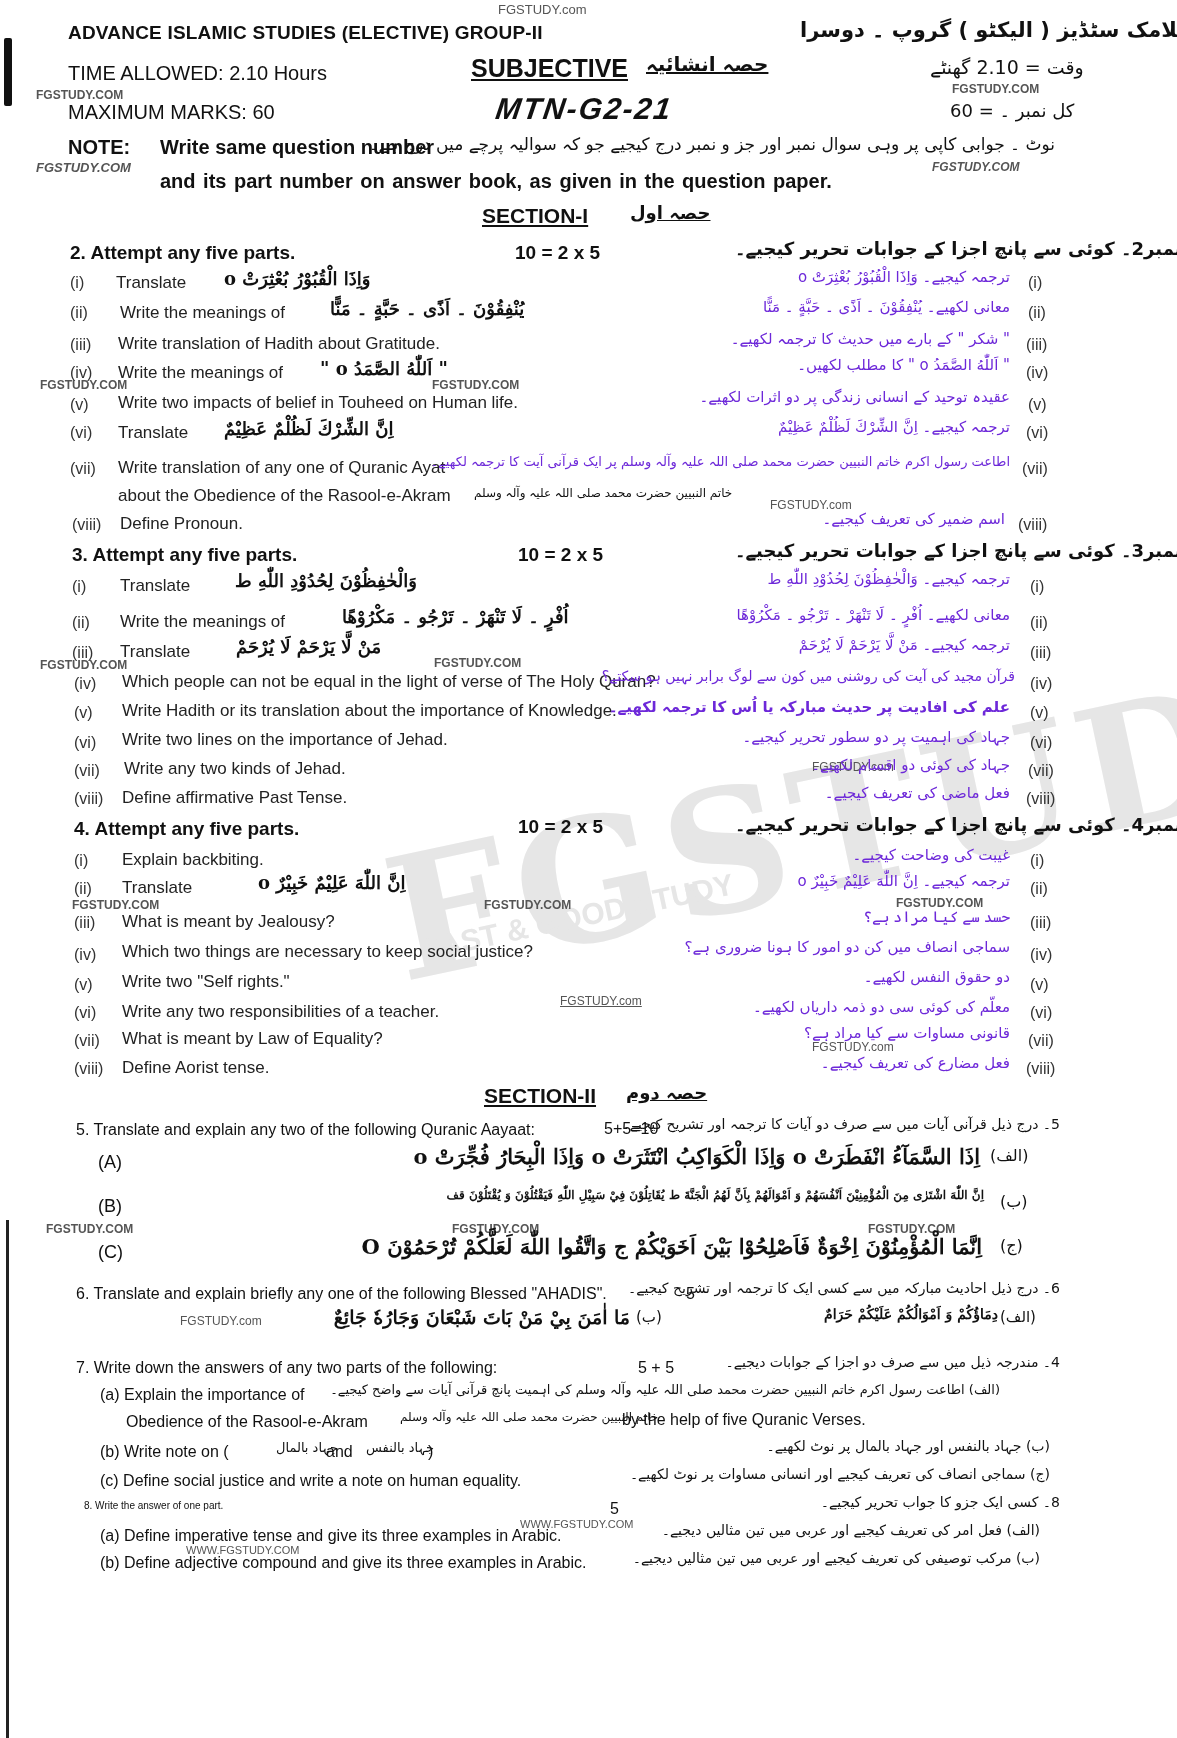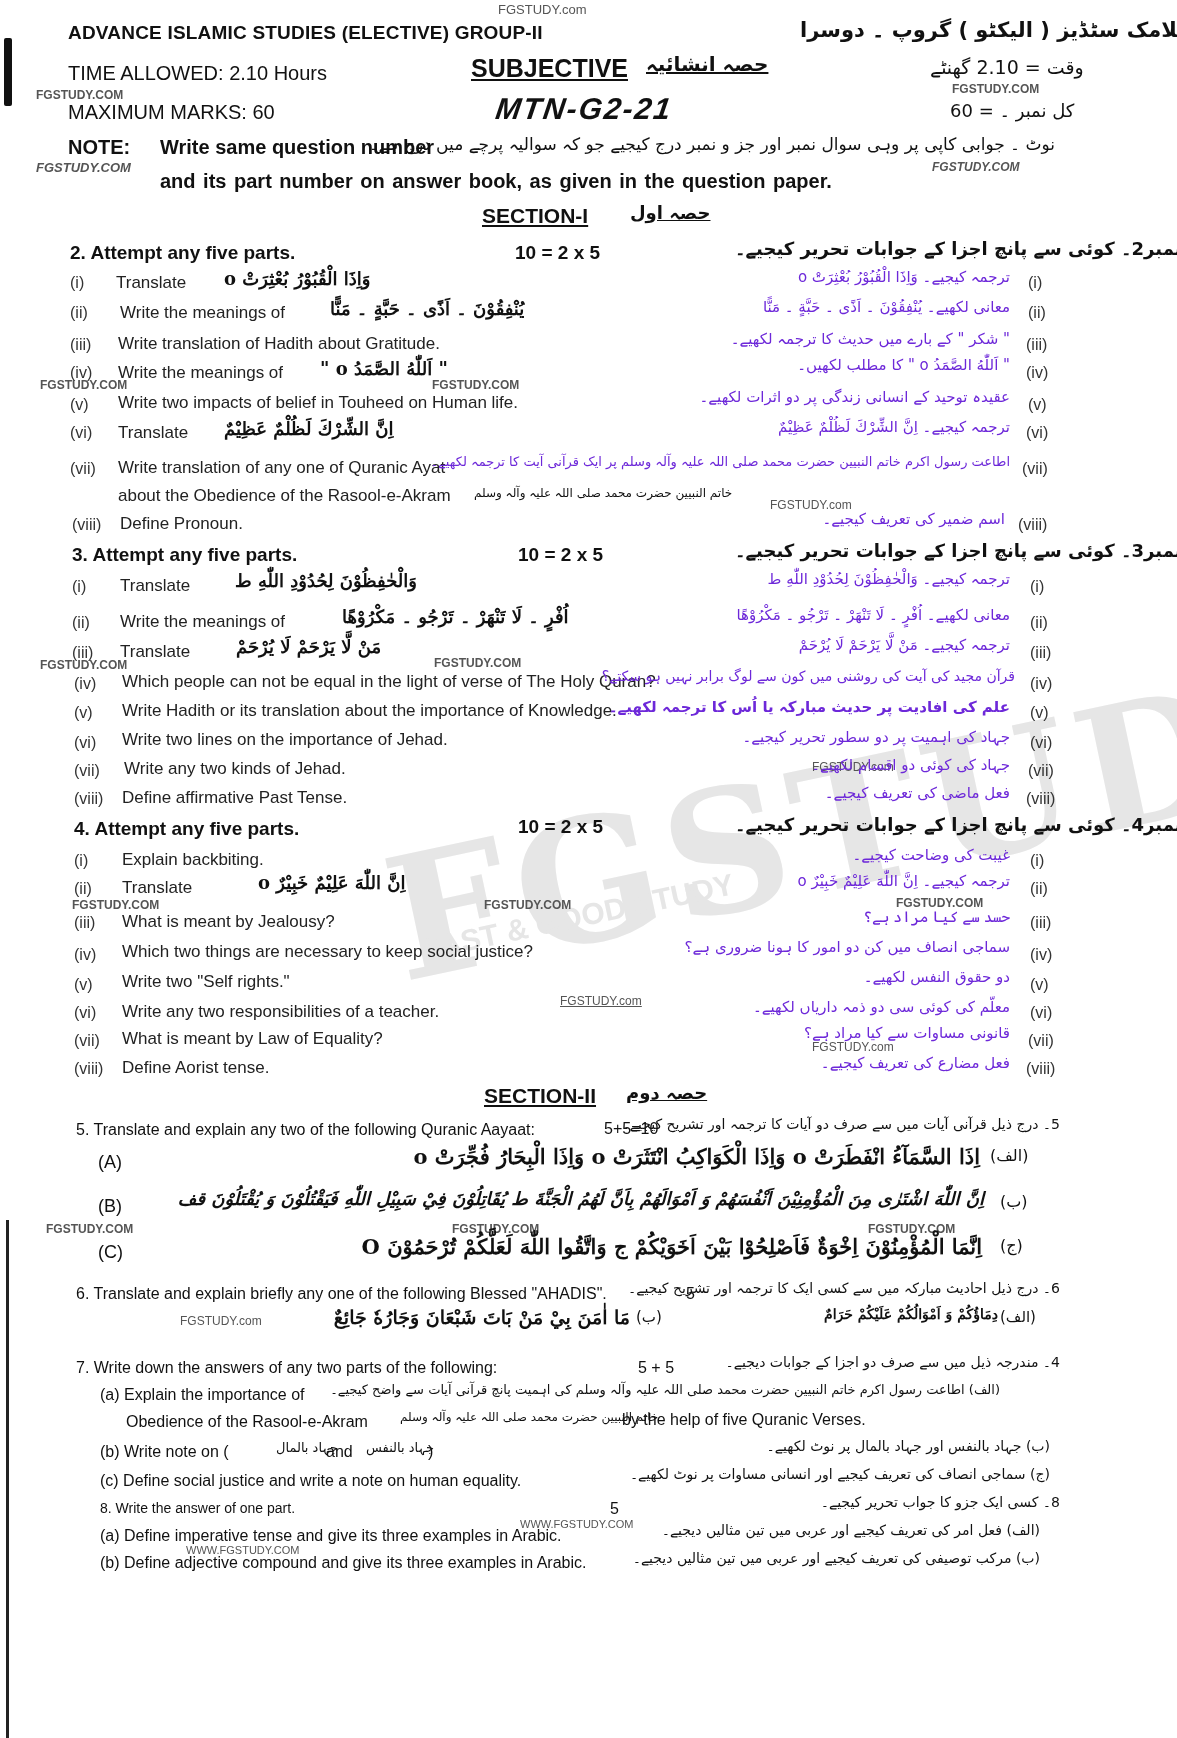--- a/index.html
+++ b/index.html
@@ -223,21 +223,21 @@
 
   <div class="abs en" style="left:76px; top:1121px; font-size:16px;">5. Translate and explain any two of the following Quranic Aayaat:</div>
   <div class="abs en" style="left:604px; top:1120px; font-size:16px;">5+5=10</div>
   <div class="abs ur" style="left:700px; top:1116px; font-size:14px; width:360px;">5۔ درج ذیل قرآنی آیات میں سے صرف دو آیات کا ترجمہ اور تشریح کیجیے۔</div>
 
   <div class="abs en" style="left:98px; top:1152px; font-size:18px;">(A)</div>
   <div class="abs ar" style="left:390px; top:1144px; font-size:21px; width:590px;">اِذَا السَّمَآءُ انْفَطَرَتْ o وَاِذَا الْكَوَاكِبُ انْتَثَرَتْ o وَاِذَا الْبِحَارُ فُجِّرَتْ o</div>
   <div class="abs ur" style="left:990px; top:1146px; font-size:16px;">(الف)</div>
 
   <div class="abs en" style="left:98px; top:1196px; font-size:18px;">(B)</div>
-  <div class="abs ar" style="left:134px; top:1188px; font-size:18px; width:850px;font-style:italic;">اِنَّ اللّٰهَ اشْتَرٰى مِنَ الْمُؤْمِنِيْنَ اَنْفُسَهُمْ وَ اَمْوَالَهُمْ بِاَنَّ لَهُمُ الْجَنَّةَ ط يُقَاتِلُوْنَ فِيْ سَبِيْلِ اللّٰهِ فَيَقْتُلُوْنَ وَ يُقْتَلُوْنَ قف</div>
+  <div class="abs ar" style="left:134px; top:1188px; font-size:12px; width:850px;">اِنَّ اللّٰهَ اشْتَرٰى مِنَ الْمُؤْمِنِيْنَ اَنْفُسَهُمْ وَ اَمْوَالَهُمْ بِاَنَّ لَهُمُ الْجَنَّةَ ط يُقَاتِلُوْنَ فِيْ سَبِيْلِ اللّٰهِ فَيَقْتُلُوْنَ وَ يُقْتَلُوْنَ قف</div>
   <div class="abs ur" style="left:1000px; top:1192px; font-size:16px;">(ب)</div>
   <div class="abs wm" style="left:46px; top:1222px;">FGSTUDY.COM</div>
   <div class="abs wm" style="left:452px; top:1222px;">FGSTUDY.COM</div>
   <div class="abs wm" style="left:868px; top:1222px;">FGSTUDY.COM</div>
 
   <div class="abs en" style="left:98px; top:1242px; font-size:18px;">(C)</div>
   <div class="abs ar" style="left:372px; top:1234px; font-size:21px; width:610px;">اِنَّمَا الْمُؤْمِنُوْنَ اِخْوَةٌ فَاَصْلِحُوْا بَيْنَ اَخَوَيْكُمْ ج وَاتَّقُوا اللّٰهَ لَعَلَّكُمْ تُرْحَمُوْنَ O</div>
   <div class="abs ur" style="left:1000px; top:1236px; font-size:16px;">(ج)</div>
 
   <div class="abs en" style="left:76px; top:1285px; font-size:16px;">6. Translate and explain briefly any one of the following Blessed "AHADIS".</div>
@@ -262,21 +262,21 @@
   <div class="abs en" style="left:100px; top:1443px; font-size:16px;">(b)  Write note on  (</div>
   <div class="abs ur" style="left:276px; top:1440px; font-size:13px;">جہاد بالمال</div>
   <div class="abs en" style="left:326px; top:1443px; font-size:16px;">and</div>
   <div class="abs ur" style="left:366px; top:1440px; font-size:13px;">جہاد بالنفس</div>
   <div class="abs en" style="left:428px; top:1443px; font-size:16px;">)</div>
   <div class="abs ur" style="left:760px; top:1438px; font-size:14px; width:290px;">(ب) جہاد بالنفس اور جہاد بالمال پر نوٹ لکھیے۔</div>
 
   <div class="abs en" style="left:100px; top:1472px; font-size:16px;">(c)  Define social justice and write a note on human equality.</div>
   <div class="abs ur" style="left:720px; top:1466px; font-size:14px; width:330px;">(ج) سماجی انصاف کی تعریف کیجیے اور انسانی مساوات پر نوٹ لکھیے۔</div>
 
-  <div class="abs en" style="left:84px; top:1500px; font-size:14px;margin-left:16px;">8.  Write the answer of one part.</div>
+  <div class="abs en" style="left:84px; top:1500px; font-size:10px;">8.  Write the answer of one part.</div>
   <div class="abs en" style="left:610px; top:1500px; font-size:16px;">5</div>
   <div class="abs ur" style="left:870px; top:1494px; font-size:14px; width:190px;">8۔ کسی ایک جزو کا جواب تحریر کیجیے۔</div>
   <div class="abs wm" style="left:520px; top:1518px; font-weight:normal; font-size:11px;">WWW.FGSTUDY.COM</div>
 
   <div class="abs en" style="left:100px; top:1527px; font-size:16px;">(a)   Define imperative tense and give its three examples in Arabic.</div>
   <div class="abs ur" style="left:740px; top:1522px; font-size:14px; width:300px;">(الف) فعل امر کی تعریف کیجیے اور عربی میں تین مثالیں دیجیے۔</div>
   <div class="abs wm" style="left:186px; top:1544px; font-weight:normal; font-size:11px;">WWW.FGSTUDY.COM</div>
   <div class="abs en" style="left:100px; top:1554px; font-size:16px;">(b)   Define adjective compound and give its three examples in Arabic.</div>
   <div class="abs ur" style="left:740px; top:1550px; font-size:14px; width:300px;">(ب) مرکب توصیفی کی تعریف کیجیے اور عربی میں تین مثالیں دیجیے۔</div>
 

